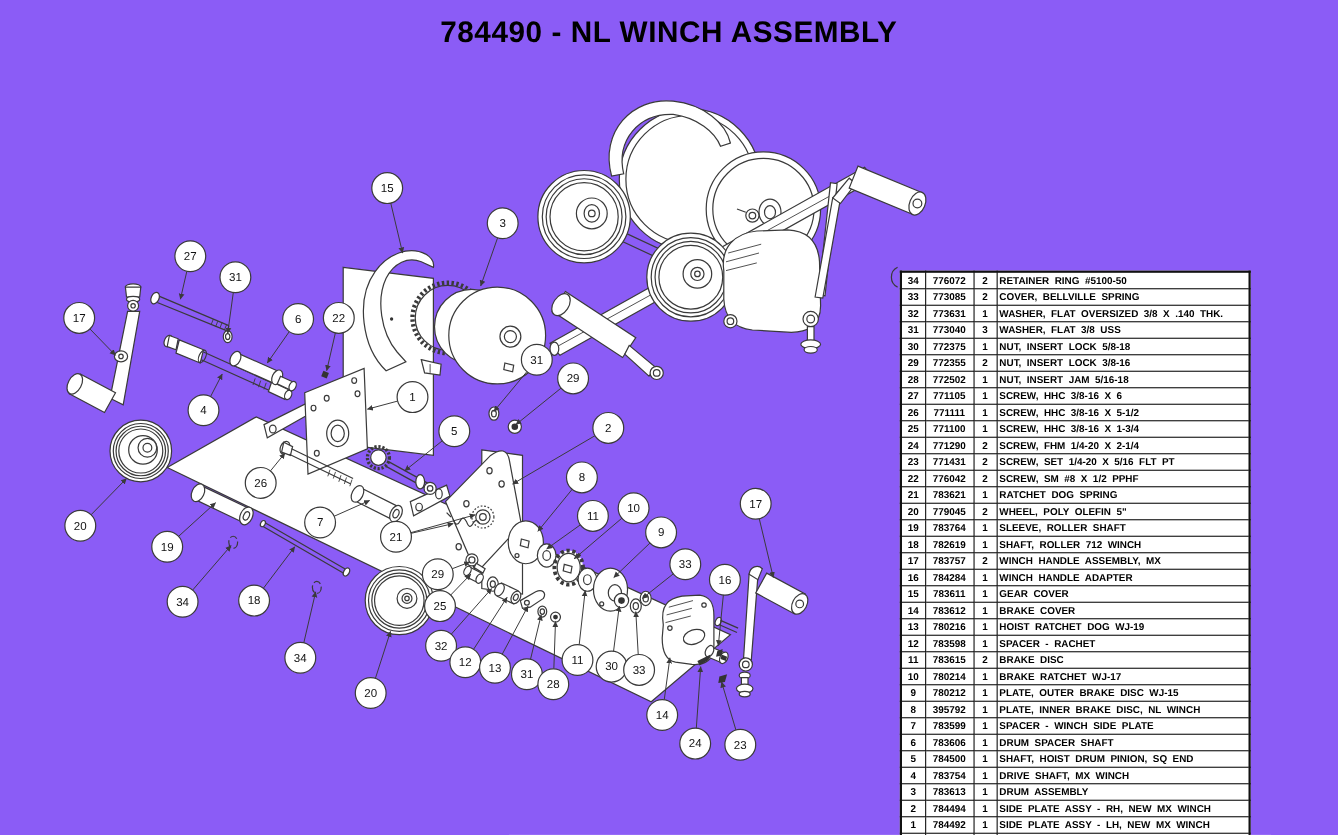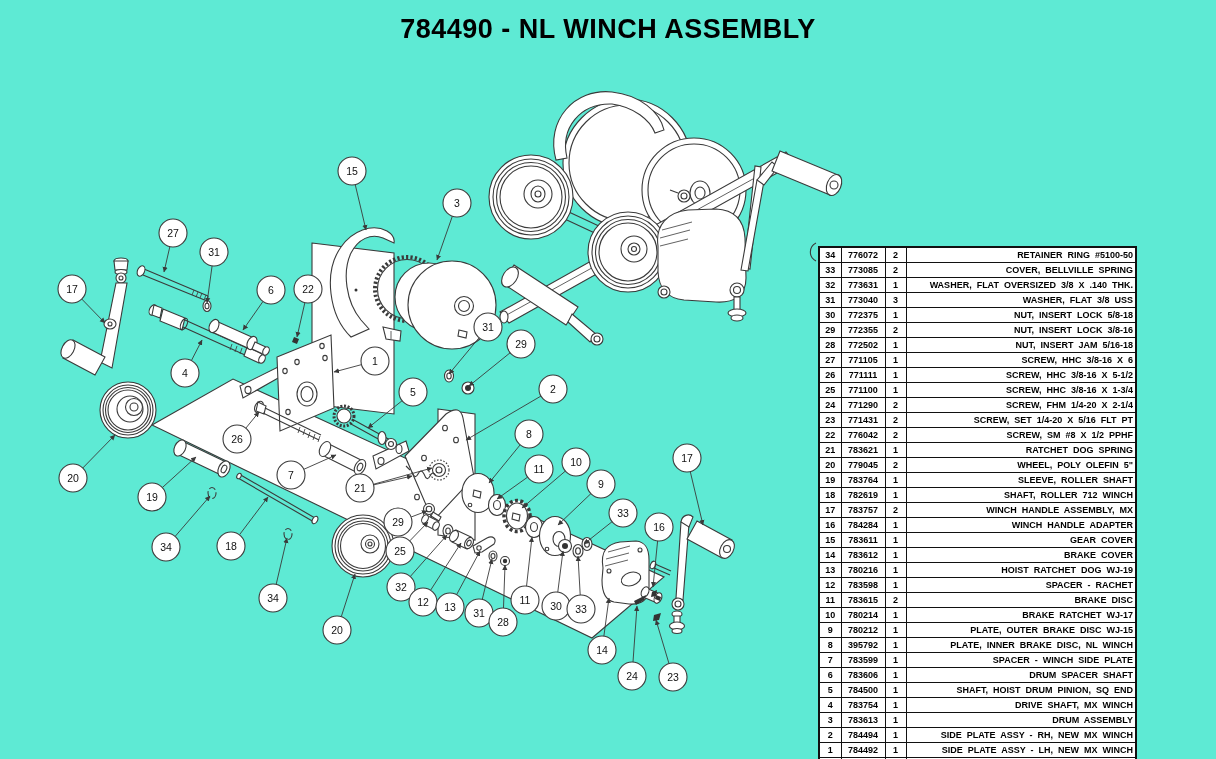--- a/index.html
+++ b/index.html
@@ -1,37 +1,37 @@
 <!DOCTYPE html>
 <html><head>
 <meta charset="utf-8">
 <style>
   html,body{margin:0;padding:0;background:#fff;}
-  #page{position:relative;width:1216px;height:759px;background:#5eead4;overflow:hidden;
+  #page{position:relative;width:1216px;height:759px;background:#8b5cf6;overflow:hidden;
         font-family:"Liberation Sans",sans-serif;}
   #title{position:absolute;left:0;top:14px;width:1216px;text-align:center;
          font-size:27px;font-weight:bold;letter-spacing:.5px;color:#000;}
   #diagram-svg{position:absolute;left:0;top:0;}
   #diagram-svg path,#diagram-svg line,#diagram-svg circle,#diagram-svg ellipse,#diagram-svg polygon,#diagram-svg polyline{
       vector-effect:non-scaling-stroke;}
   .ln{stroke:#3a3a3a;stroke-width:1.1;fill:none;}
   .lnw{stroke:#3a3a3a;stroke-width:1.1;fill:#ffffff;}
   .thin{stroke:#3a3a3a;stroke-width:.8;fill:none;}
   .dk{fill:#333;stroke:none;}
   
   #parts-table-wrap{position:absolute;left:818px;top:246px;width:319px;}
   table.parts{border-collapse:collapse;width:100%;table-layout:fixed;
       border:2px solid #111;background:#fff;}
   table.parts td{border:1px solid #111;height:14px;padding:0 2px;
       font-size:9px;line-height:11px;color:#000;font-weight:600;
       white-space:nowrap;overflow:hidden;word-spacing:2.5px;}
   td.c-item{text-align:center;}
   td.c-part{text-align:center;}
   td.c-qty{text-align:center;}
-  td.c-desc{text-align:right;padding-left:3px;}
+  td.c-desc{text-align:left;padding-left:3px;}
   tr.hdr td{font-weight:700;text-align:center;}
 </style>
 </head>
 <body>
 
 <div id="page">
 
   <div id="title">784490 - NL WINCH ASSEMBLY</div>
 
   <svg id="diagram-svg" width="1216" height="759" viewBox="0 0 1216 759">

